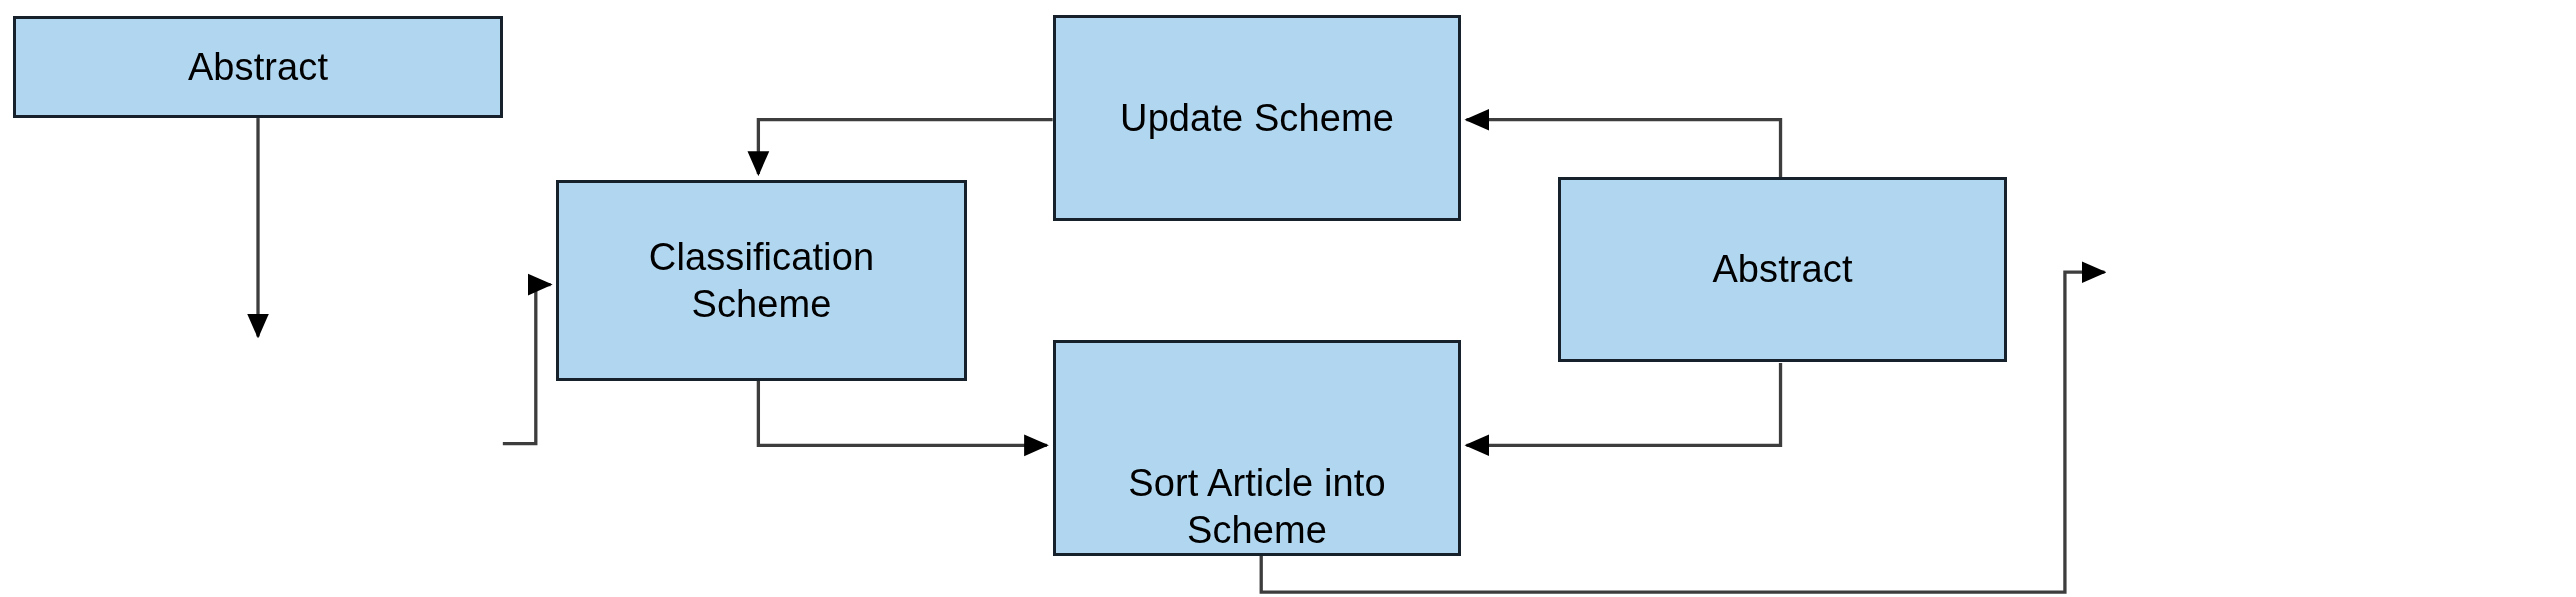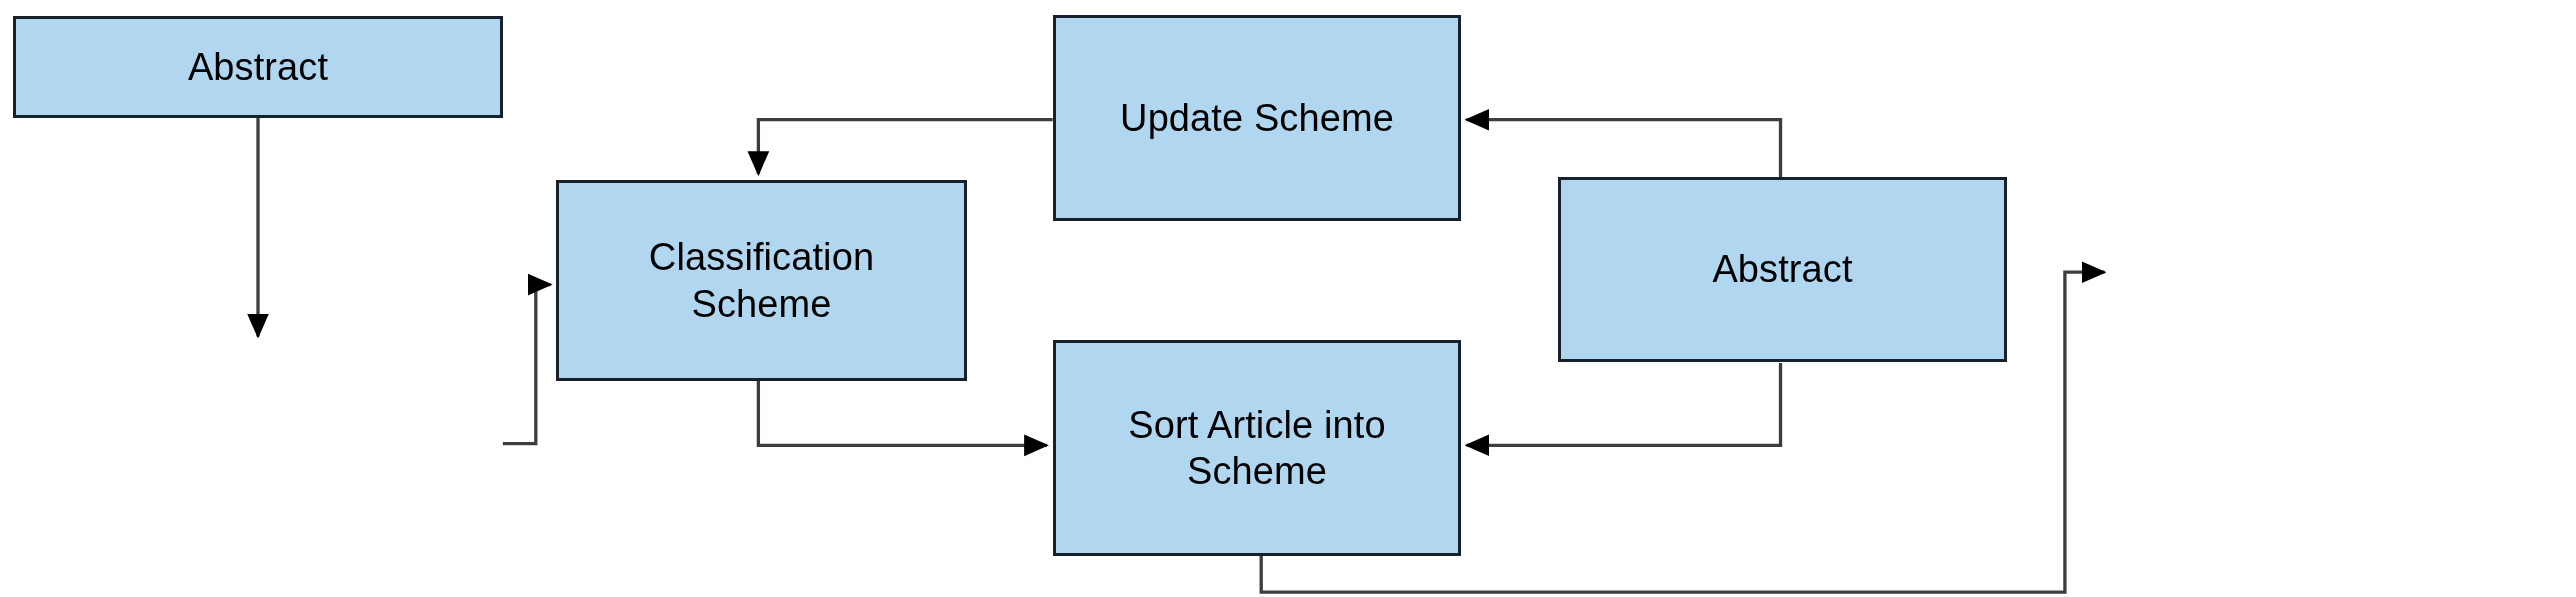--- a/index.html
+++ b/index.html
@@ -82,21 +82,21 @@
 
   <div class="node" style="left:556px; top:180px; width:411px; height:201px;text-align:center;">
     <span class="node-label">Classification
 Scheme</span>
   </div>
 
   <div class="node" style="left:1053px; top:15px; width:408px; height:206px;">
     <span class="node-label">Update Scheme</span>
   </div>
 
-  <div class="node" style="left:1053px; top:340px; width:408px; height:216px;">
+  <div class="node" style="left:1053px; top:340px; width:408px; height:216px;align-items:flex-end;">
     <span class="node-label">Sort Article into
 Scheme</span>
   </div>
 
   <div class="node" style="left:1558px; top:177px; width:449px; height:185px;">
     <span class="node-label">Abstract</span>
   </div>
 
 
 </div>

